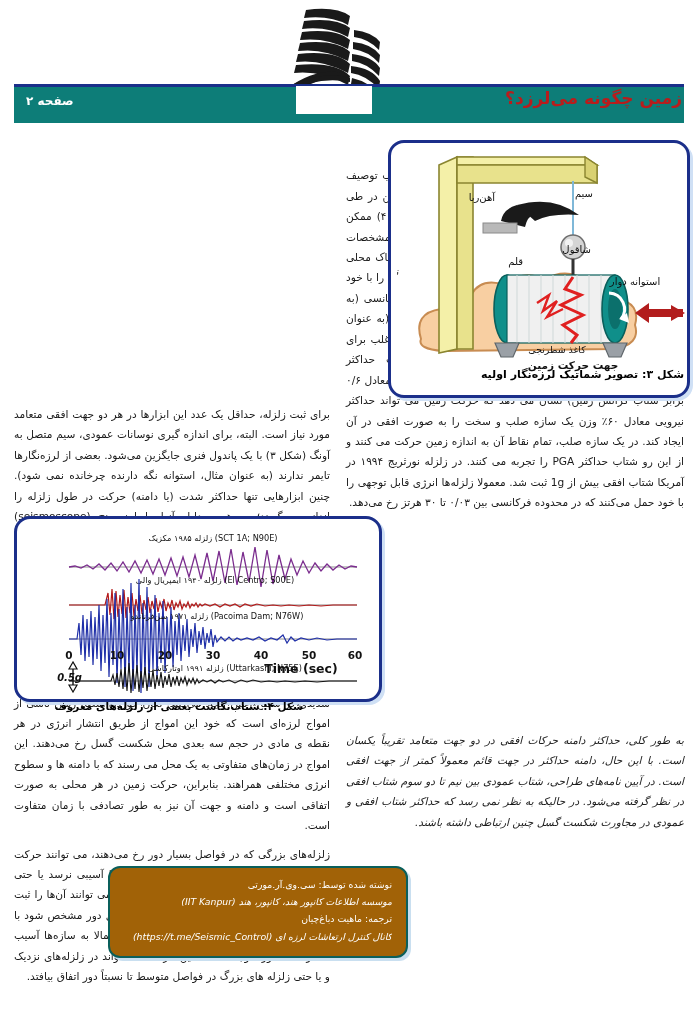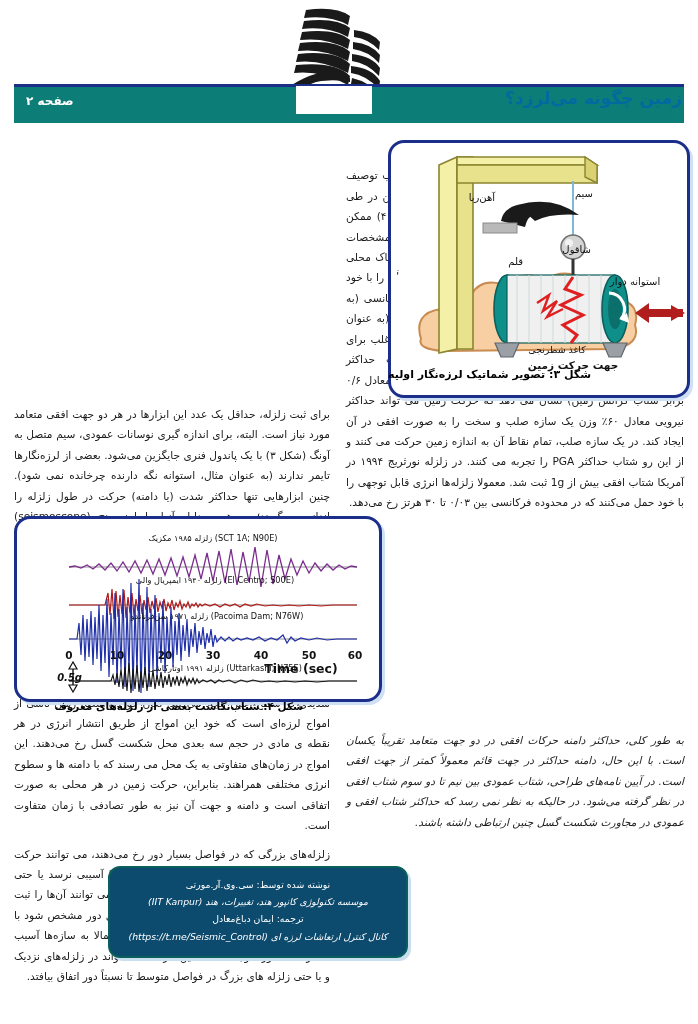--- a/index.html
+++ b/index.html
@@ -13,21 +13,21 @@
   .page{position:absolute;inset:0;}
 
   
   .header-wrap{position:absolute;left:0;top:0;width:698px;height:130px;}
   .hdr-bar{
     position:absolute;left:14px;top:84px;width:670px;height:36px;
     background:#0d7d78;border-top:3px solid #1b2f8a;
   }
   .hdr-title{
     position:absolute;right:16px;top:88px;
-    font-size:17px;font-weight:bold;color:#0369a1;
+    font-size:17px;font-weight:bold;color:#b91c1c;
     letter-spacing:.2px;white-space:nowrap;
     font-family:"DejaVu Sans",sans-serif;
   }
   .hdr-page{
     position:absolute;left:26px;top:94px;
     font-size:12px;font-weight:bold;color:#ffffff;white-space:nowrap;text-align:center;
   }
   .logo{position:absolute;left:268px;top:4px;width:130px;height:108px;}
   .logo svg{display:block;}
   .logo-plate{
@@ -56,42 +56,42 @@
 
   
   .fig3{
     position:absolute;left:388px;top:140px;width:296px;height:252px;
     border:3px solid #1b2f8a;border-radius:16px;background:#ffffff;
     box-shadow:3px 3px 0 #cfe0f5;overflow:hidden;
   }
   .fig3-inner{position:absolute;inset:0;}
   .fig3-cap{
     position:absolute;left:388px;top:368px;width:296px;
-    text-align:left;font-size:11px;font-weight:bold;color:#000;
+    text-align:right;font-size:11px;font-weight:bold;color:#000;
   }
 
   
   .fig4{
     position:absolute;left:14px;top:516px;width:330px;height:180px;
     border:3px solid #1b2f8a;border-radius:16px;background:#ffffff;
     box-shadow:3px 3px 0 #cfe0f5;overflow:hidden;padding-left:32px;
   }
   .fig4 svg{display:block;}
   .fig4-cap{
     position:absolute;left:14px;top:700px;width:330px;
     text-align:center;font-size:10.5px;font-weight:bold;color:#000;
   }
 
   
   .credits{
     position:absolute;left:108px;top:866px;width:300px;height:92px;
-    background:#0c4a6e;border:2px solid #0a5f5b;border-radius:12px;
+    background:#a16207;border:2px solid #0a5f5b;border-radius:12px;
     box-shadow:3px 3px 0 #c9dff0;
     padding:8px 14px 8px 14px;box-sizing:border-box;
-    color:#ffffff;text-align:center;
+    color:#ffffff;
   }
   .credits div{
     font-size:9.3px;line-height:1.85;white-space:nowrap;
     overflow:hidden;text-overflow:ellipsis;
   }
   .credits .it{font-style:italic;}
 </style>
 </head>
 <body>
 
@@ -283,18 +283,18 @@
     </svg>
   </div>
   <div class="fig4-cap">شکل ۴: شتاب‌نگاشت بعضی از زلزله‌های معروف</div>
 
   <div style="position:absolute;right:14px;top:730px;width:338px;font-style:italic;">
     <p class="body">به طور کلی، حداکثر دامنه حرکات افقی در دو جهت متعامد تقریباً یکسان است. با این حال، دامنه حداکثر در جهت قائم معمولاً کمتر از جهت افقی است. در آیین نامه‌های طراحی، شتاب عمودی بین نیم تا دو سوم شتاب افقی در نظر گرفته می‌شود. در حالیکه به نظر نمی رسد که حداکثر شتاب افقی و عمودی در مجاورت شکست گسل چنین ارتباطی داشته باشند.</p>
   </div>
 
   <div class="credits">
     <div>نوشته شده توسط: سی.وی.آر.مورتی</div>
-    <div class="it">موسسه تکنولوژی کانپور هند، تغییرات، هند (IIT Kanpur)</div>
-    <div>ترجمه: ایمان دباغ‌معادل</div>
+    <div class="it">موسسه اطلاعات کانپور هند، کانپور، هند (IIT Kanpur)</div>
+    <div>ترجمه: ماهیت دباغ‌چیان</div>
     <div class="it">کانال کنترل ارتعاشات لرزه ای (https://t.me/Seismic_Control)</div>
   </div>
 
 </div>
 
 </body></html>

